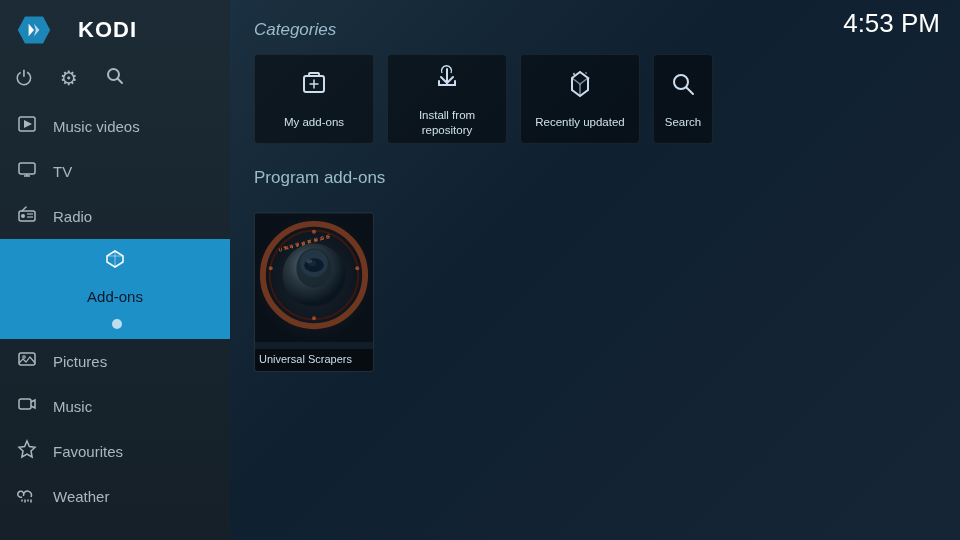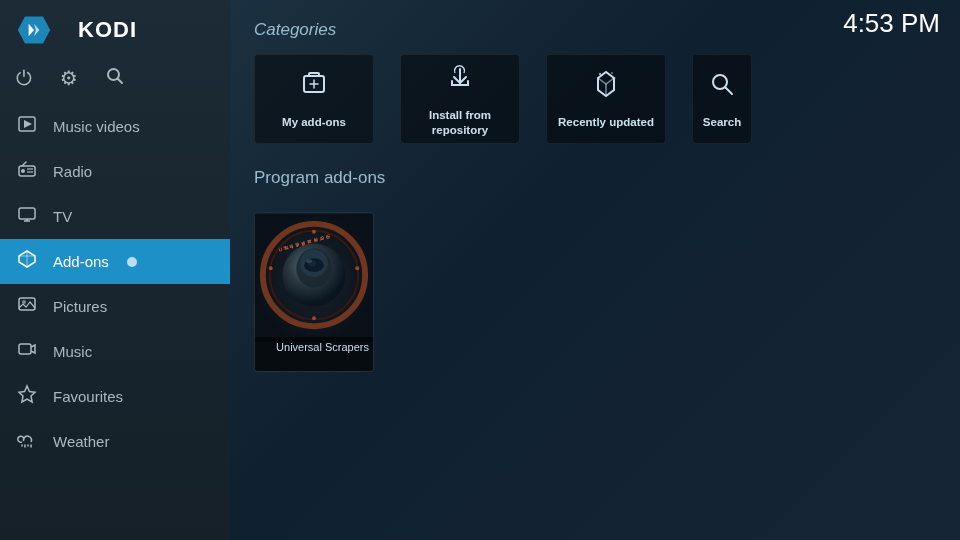--- a/index.html
+++ b/index.html
@@ -63,21 +63,22 @@
       gap: 14px;
       cursor: pointer;
       color: #aab8c0;
       font-size: 15px;
       border-radius: 0;
       position: relative;
     }
 
     .nav-item.active {
       background: #1e90c8;
-      color: #ffffff;
+      color: #0f172a;
+      flex-direction: column;
     }
 
     .nav-icon {
       font-size: 18px;
       width: 24px;
       text-align: center;
       flex-shrink: 0;
     }
 
     
@@ -101,23 +102,22 @@
 
     #categories-label {
       color: #9bbccc;
       font-size: 17px;
       margin-bottom: 14px;
       font-style: italic;
     }
 
     #categories-row {
       display: flex;
-      gap: 26px;
+      gap: 13px;
       margin-bottom: 24px;
-      font-weight: bold;
     }
 
     .category-card {
       width: 120px;
       height: 90px;
       background: rgba(0,0,0,0.45);
       border: 1px solid rgba(255,255,255,0.07);
       border-radius: 4px;
       display: flex;
       flex-direction: column;
@@ -175,22 +175,22 @@
       align-items: center;
       justify-content: center;
       overflow: hidden;
     }
 
     .addon-label {
       position: relative;
       z-index: 2;
       color: #cde;
       font-size: 11px;
-      text-align: right;
-      padding: 4px 4px 18px 4px;
+      text-align: left;
+      padding: 4px 4px 6px 4px;
       width: 100%;
       background: rgba(0,0,0,0.6);
     }
 
     
     .us-thumb {
       width: 120px;
       height: 130px;
     }
 
@@ -235,39 +235,39 @@
           <rect x="2" y="3" width="16" height="14" rx="2" stroke="#aab8c0" stroke-width="1.5" fill="none"></rect>
           <polygon points="7,6 15,10 7,14" fill="#aab8c0"></polygon>
         </svg>
     </span>
     <span>Music videos</span>
   </div>
 
   <div class="nav-item">
     <span class="nav-icon">
       <svg width="20" height="20" viewBox="0 0 20 20" fill="none">
+          <rect x="2" y="4" width="16" height="11" rx="2" stroke="#aab8c0" stroke-width="1.5" fill="none"></rect>
+          <line x1="7" y1="17" x2="13" y2="17" stroke="#aab8c0" stroke-width="1.5"></line>
+          <line x1="10" y1="15" x2="10" y2="17" stroke="#aab8c0" stroke-width="1.5"></line>
+        </svg>
+    </span>
+    <span>TV</span>
+  </div>
+
+  <div class="nav-item">
+    <span class="nav-icon">
+      <svg width="20" height="20" viewBox="0 0 20 20" fill="none">
           <rect x="2" y="7" width="16" height="10" rx="2" stroke="#aab8c0" stroke-width="1.5" fill="none"></rect>
           <circle cx="6" cy="12" r="2" fill="#aab8c0"></circle>
           <line x1="10" y1="10" x2="16" y2="10" stroke="#aab8c0" stroke-width="1.2"></line>
           <line x1="10" y1="13" x2="16" y2="13" stroke="#aab8c0" stroke-width="1.2"></line>
           <line x1="5" y1="7" x2="9" y2="3" stroke="#aab8c0" stroke-width="1.5" stroke-linecap="round"></line>
         </svg>
     </span>
     <span>Radio</span>
-  </div>
-
-  <div class="nav-item">
-    <span class="nav-icon">
-      <svg width="20" height="20" viewBox="0 0 20 20" fill="none">
-          <rect x="2" y="4" width="16" height="11" rx="2" stroke="#aab8c0" stroke-width="1.5" fill="none"></rect>
-          <line x1="7" y1="17" x2="13" y2="17" stroke="#aab8c0" stroke-width="1.5"></line>
-          <line x1="10" y1="15" x2="10" y2="17" stroke="#aab8c0" stroke-width="1.5"></line>
-        </svg>
-    </span>
-    <span>TV</span>
   </div>
 
   <div class="nav-item active">
     <span class="nav-icon">
       <svg width="20" height="20" viewBox="0 0 20 20" fill="none">
           <path d="M10 2L18 7V13L10 18L2 13V7L10 2Z" stroke="white" stroke-width="1.5" fill="none"></path>
           <path d="M10 2V18" stroke="white" stroke-width="1" opacity="0.5"></path>
           <path d="M2 7L18 7" stroke="white" stroke-width="1" opacity="0.5"></path>
         </svg>
     </span>

